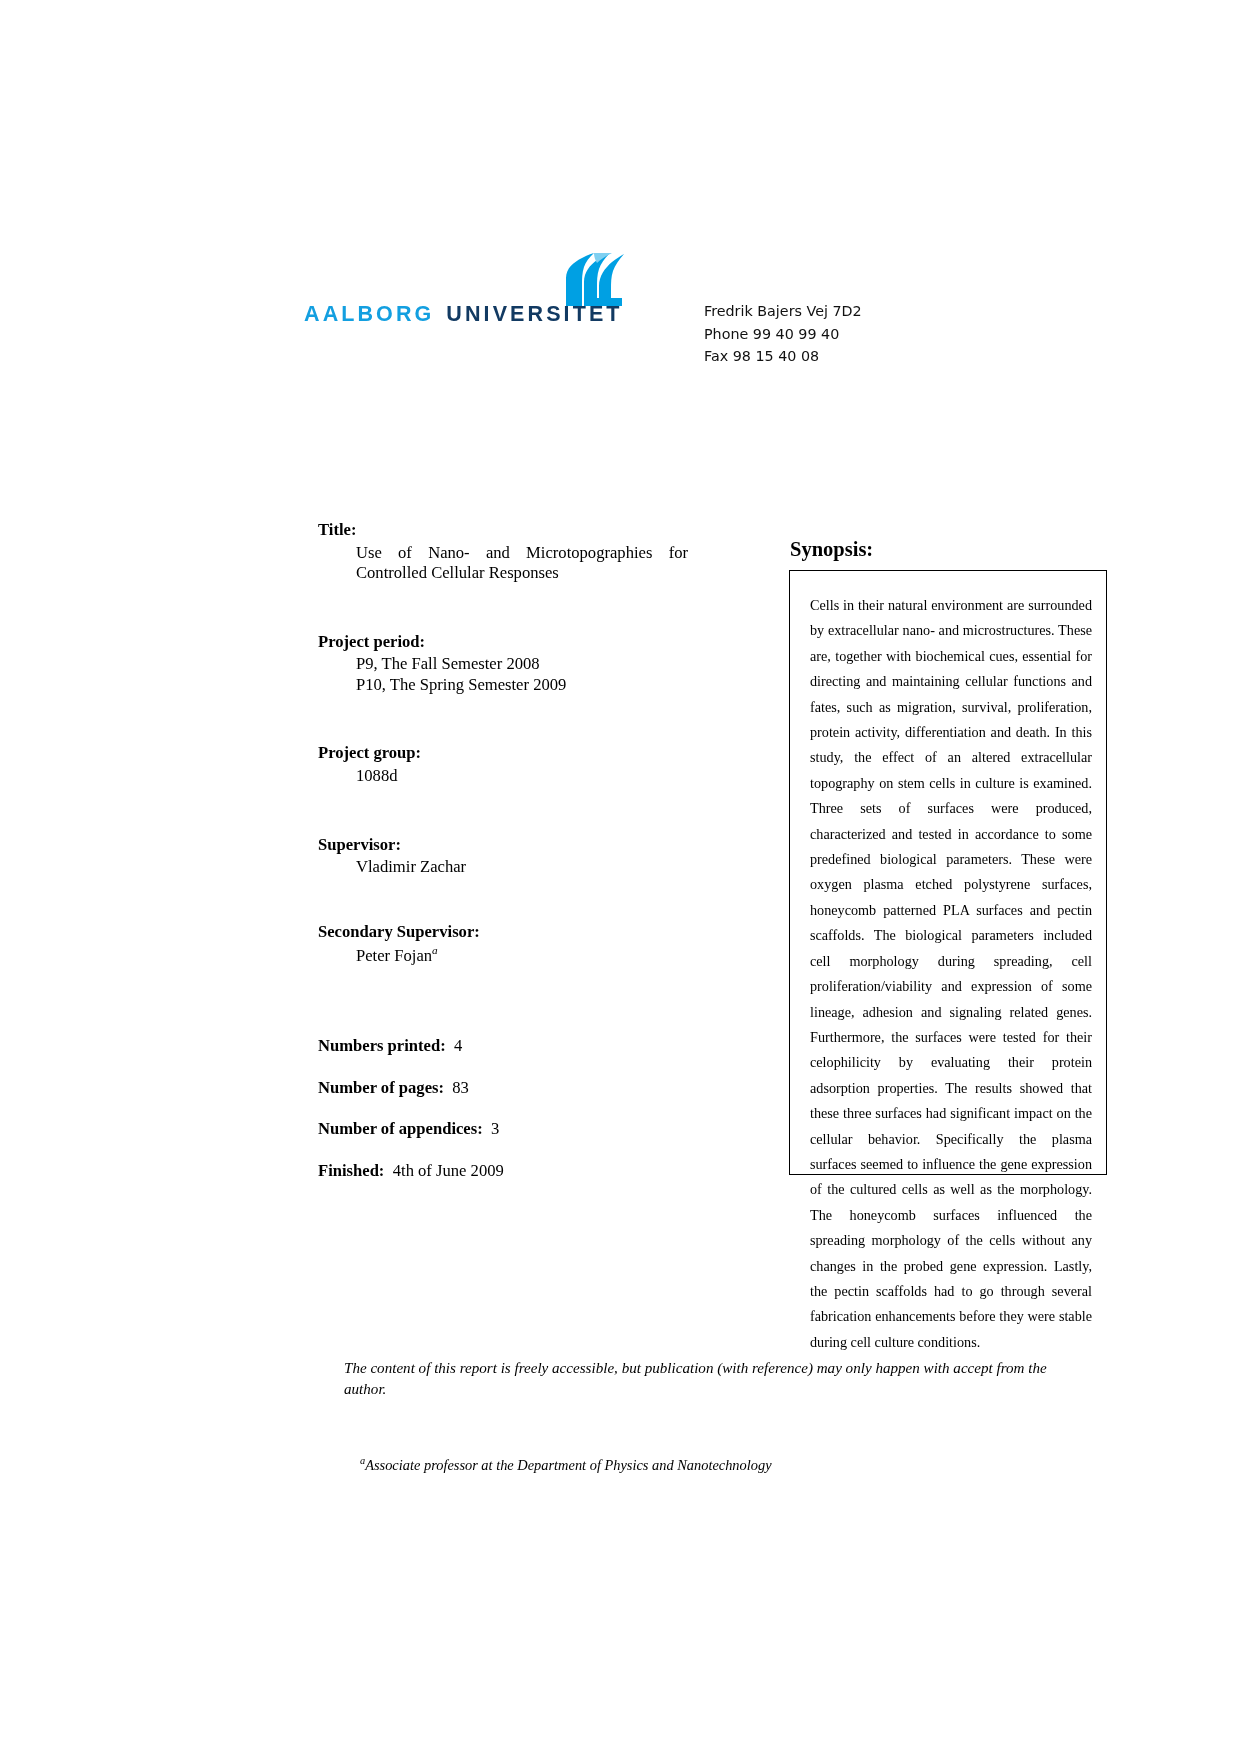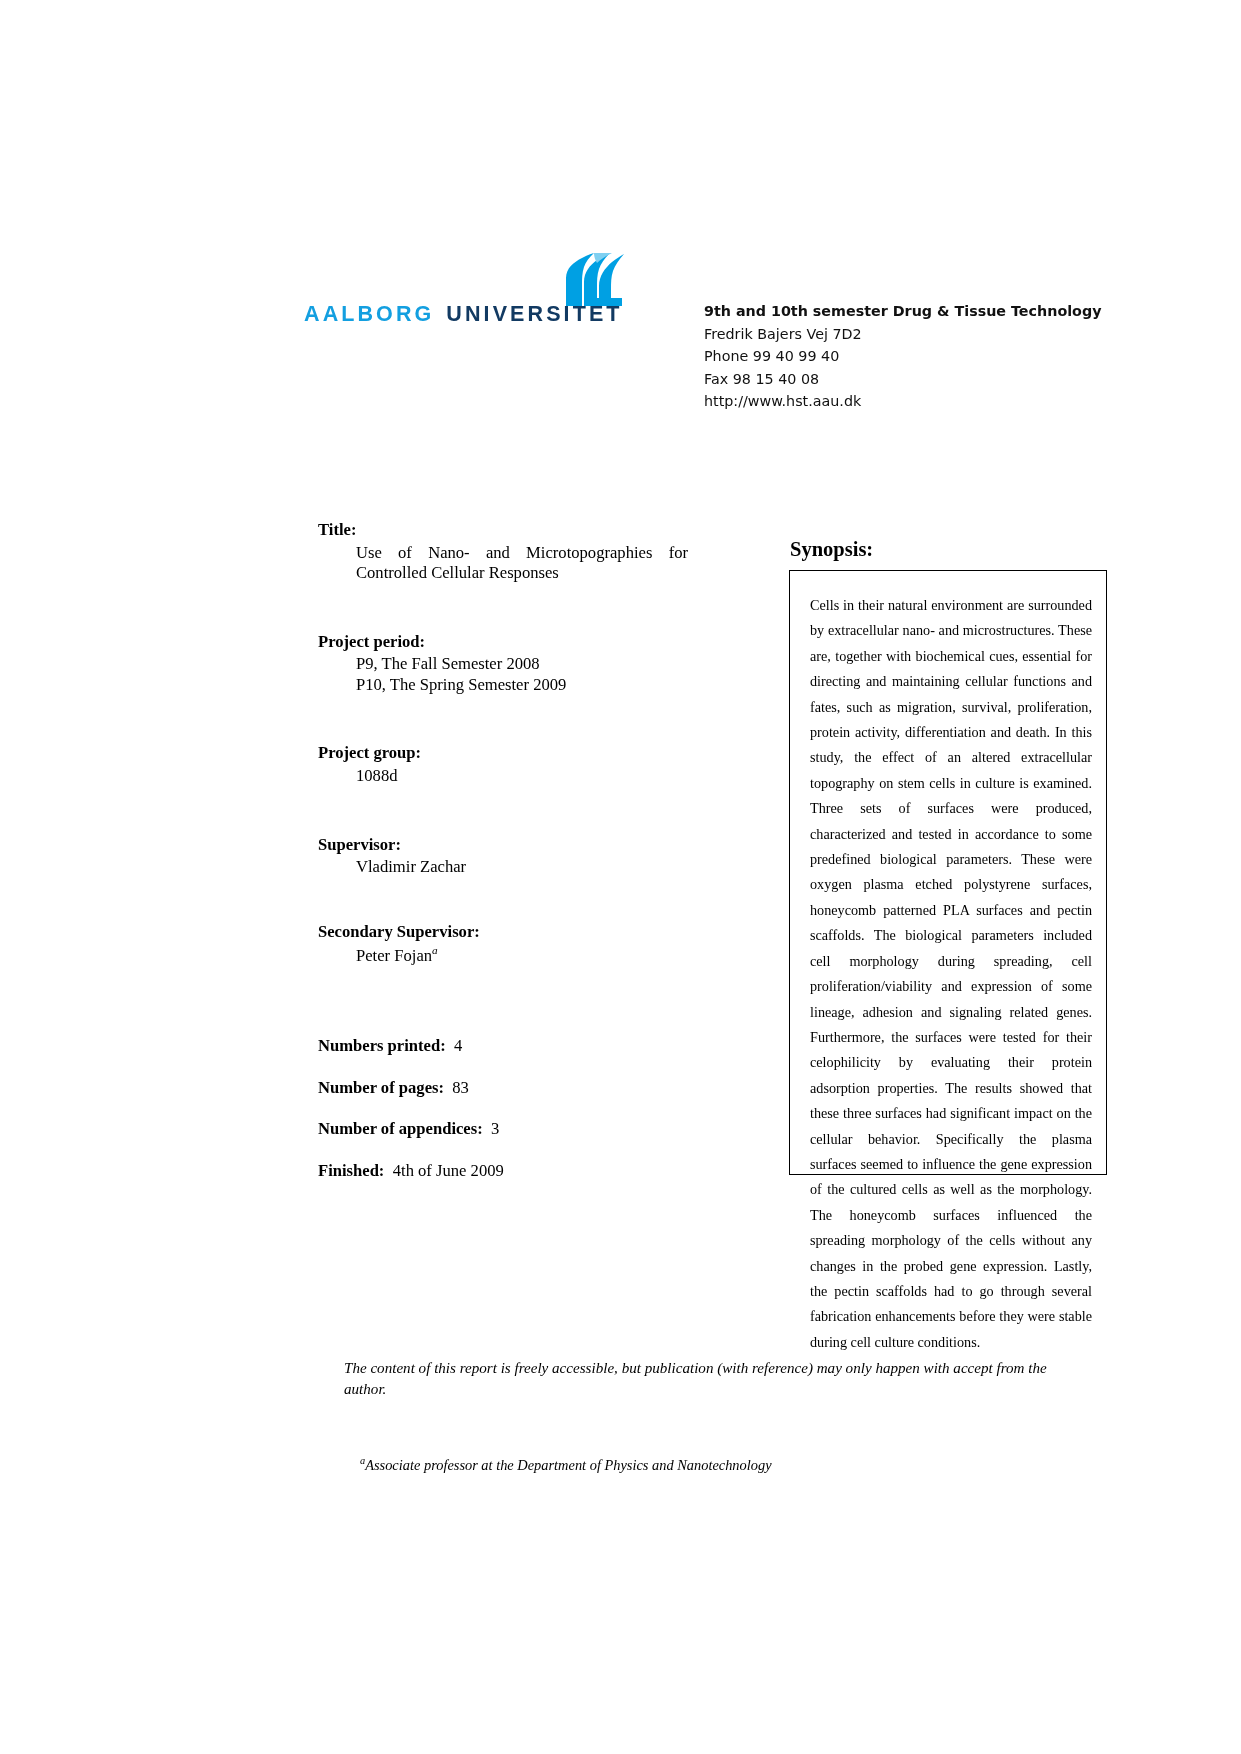--- a/index.html
+++ b/index.html
@@ -160,25 +160,23 @@
         <path d="M35 54 L35 34 C35 24 41 16 48 10 C52 7 56 4 60 2 C55 8 51 13 49 19 C47 25 47 31 47 37 L47 46 L58 46 L58 54 Z" fill="#00a0e3"></path>
         <path d="M30 1 C36 1 42 1 48 1 C42 4 37 7 33 11 C31 8 30 4 30 1 Z" fill="#7fd0f1"></path>
       </svg>
     </div>
     <div class="logo-wordmark">
       <span class="logo-word-aalborg">AALBORG</span><span style="letter-spacing:0;">&nbsp;&nbsp;</span><span class="logo-word-universitet">UNIVERSITET</span>
     </div>
   </div>
 
   <div class="address-block">
-    <div class="address-line bold">9th and 10th semester Drug &amp; Tissue Technology</div>
     <div class="address-line">Fredrik Bajers Vej 7D2</div>
     <div class="address-line">Phone 99 40 99 40</div>
     <div class="address-line">Fax 98 15 40 08</div>
-    <div class="address-line">http://www.hst.aau.dk</div>
   </div>
 
   <div class="info-col">
 
     <div class="info-group">
       <span class="info-label">Title:</span>
       <span class="info-value justified">Use of Nano- and Microtopographies for Controlled Cellular Responses</span>
     </div>
 
     <div class="spacer-lg"></div>

